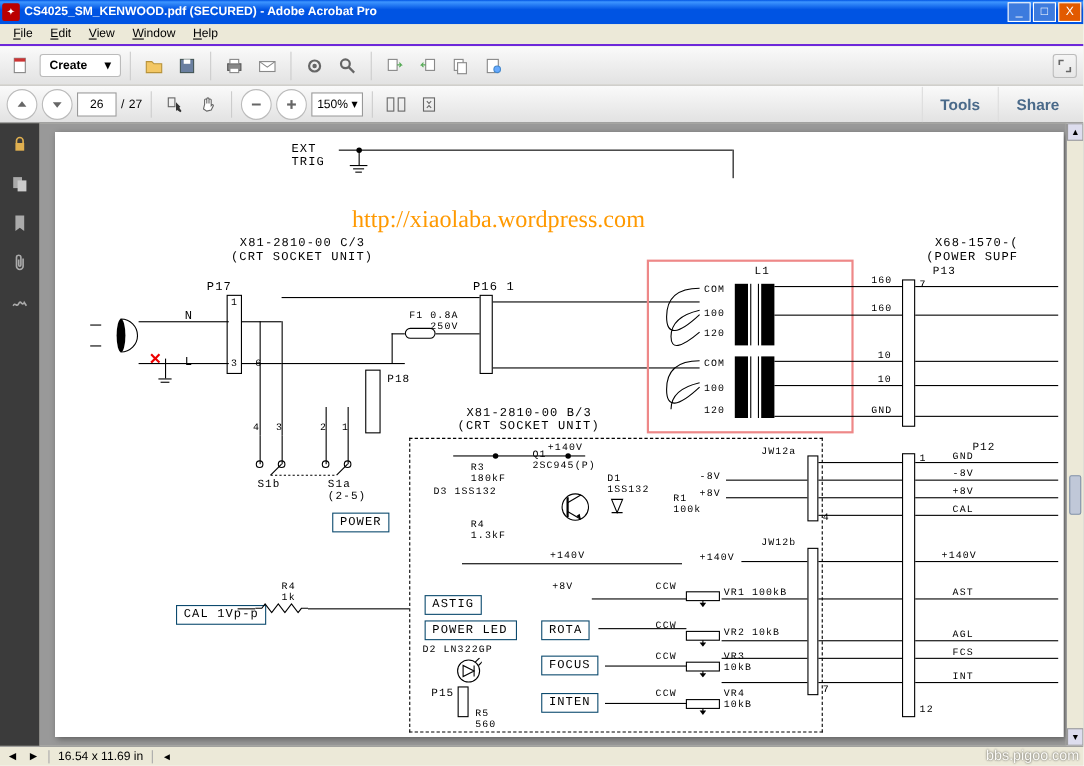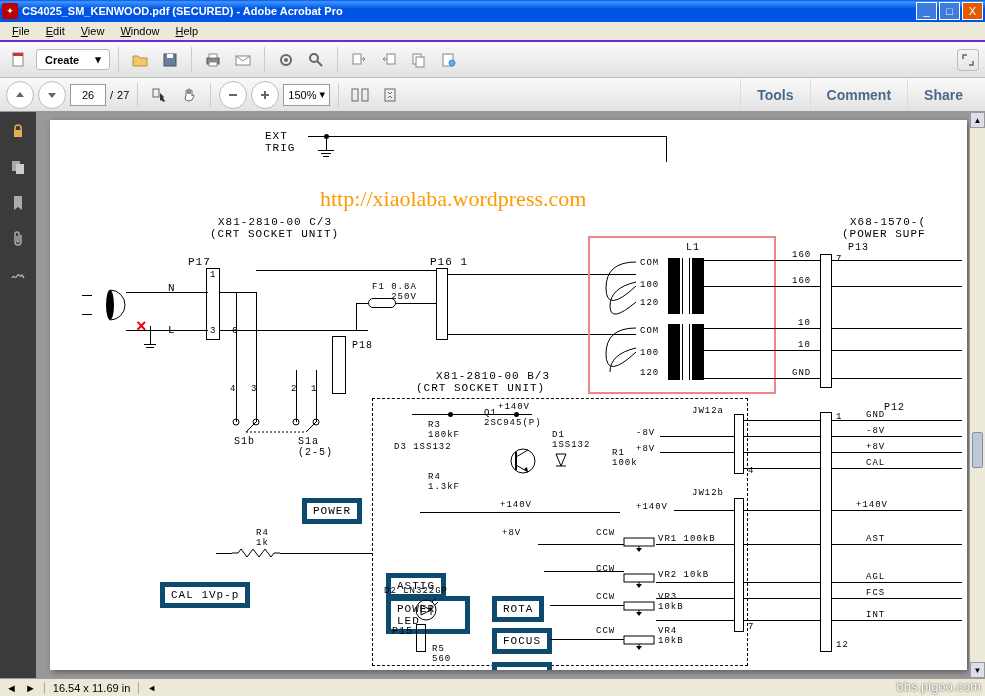--- a/index.html
+++ b/index.html
@@ -38,21 +38,21 @@
 .scrollbar-v { position: absolute; right: 0; top: 0; bottom: 0; width: 16px; background: #ece9d8; border-left: 1px solid #999; }
 .scrollbar-v .thumb { position: absolute; left: 2px; right: 2px; top: 320px; height: 36px; background: #c0c8d8; border: 1px solid #8090a8; border-radius: 2px; }
 .scrollbar-v .arr { position: absolute; left: 0; right: 0; height: 16px; background: #dde; border: 1px solid #999; display: flex; align-items: center; justify-content: center; font-size: 8px; }
 
 .statusbar { height: 18px; background: #ece9d8; border-top: 1px solid #999; display: flex; align-items: center; padding: 0 6px; gap: 8px; font-size: 10px; }
 .statusbar .sep { width: 1px; height: 12px; background: #aaa; }
 .watermark-right { position: absolute; right: 4px; bottom: 2px; color: #fff; text-shadow: 0 0 2px #000; font-size: 13px; opacity: 0.8; }
 
 .schem { position: relative; width: 100%; height: 100%; font-family: "Courier New", monospace; }
 .slabel { position: absolute; white-space: pre; font-family: "Courier New", monospace; font-size: 11px; letter-spacing: 1px; }
-.sbox { position: absolute; border: 5px solid #0c4a6e; text-align: center; padding: 2px 6px; font-family: "Courier New", monospace; font-size: 11px; letter-spacing: 1px; margin-top: 32px; }
+.sbox { position: absolute; border: 1px solid #0c4a6e; text-align: center; padding: 2px 6px; font-family: "Courier New", monospace; font-size: 11px; letter-spacing: 1px; }
 .redbox { position: absolute; border: 2px solid #e88; }
 .redx { position: absolute; color: #e00; font-size: 18px; font-weight: bold; }
 .wmk { position: absolute; color: #f90; font-size: 22px; font-family: "Times New Roman", serif; }
 .wire { position: absolute; background: #000; }
 .wh { height: 1px; } .wv { width: 1px; }
 .node { position: absolute; width: 5px; height: 5px; background: #000; border-radius: 50%; transform: translate(-2px,-2px); }
 .plug-prong { position: absolute; width: 10px; height: 1px; background: #000; }
 </style>
 </head>
 <body>
@@ -202,21 +202,20 @@
       </svg>
     </div>
   <div class="tbtn">
       <svg width="16" height="16">
         <rect x="3" y="2" width="10" height="12" fill="none" stroke="#666"></rect>
         <path d="M6 5l2 2 2-2M6 11l2-2 2 2" stroke="#666" fill="none"></path>
       </svg>
     </div>
   <div class="rightlinks">
     <div class="lnk">Tools</div>
-    <div class="lnk">Comment</div>
     <div class="lnk">Share</div>
   </div>
 </div>
 
 <div class="workspace">
   <div class="sidepanel">
     <div class="side-icon" style="color:#e0b050">
         <svg width="16" height="16">
           <rect x="4" y="7" width="8" height="7" fill="#e0b050"></rect>
           <path d="M5 7V5a3 3 0 016 0v2" fill="none" stroke="#e0b050" stroke-width="1.5"></path>
@@ -334,21 +333,21 @@
           </svg>
         <div class="slabel" style="left:174px;top:306px;font-size:10px">S1b</div>
         <div class="slabel" style="left:238px;top:306px;font-size:10px">S1a
 (2-5)</div>
 
         <div class="sbox" style="left:242px;top:336px">POWER</div>
 
         <div class="sbox" style="left:100px;top:420px;text-align:center">CAL
 1Vp-p</div>
 
-        <div class="slabel" style="left:376px;top:240px">X81-2810-00 B/3</div>
+        <div class="slabel" style="left:364px;top:240px">X81-2810-00 B/3</div>
         <div class="slabel" style="left:356px;top:252px">(CRT SOCKET UNIT)</div>
 
         <div style="position:absolute;left:312px;top:268px;width:376px;height:268px;border:1px dashed #000"></div>
 
         <div class="redbox" style="left:528px;top:106px;width:188px;height:158px"></div>
 
         <div class="slabel" style="left:626px;top:112px;font-size:10px">L1</div>
         <div style="position:absolute;left:608px;top:128px;width:12px;height:56px;background:#000"></div>
         <div style="position:absolute;left:632px;top:128px;width:12px;height:56px;background:#000"></div>
         <div style="position:absolute;left:622px;top:128px;width:8px;height:56px;border-left:1px solid #000;border-right:1px solid #000"></div>

